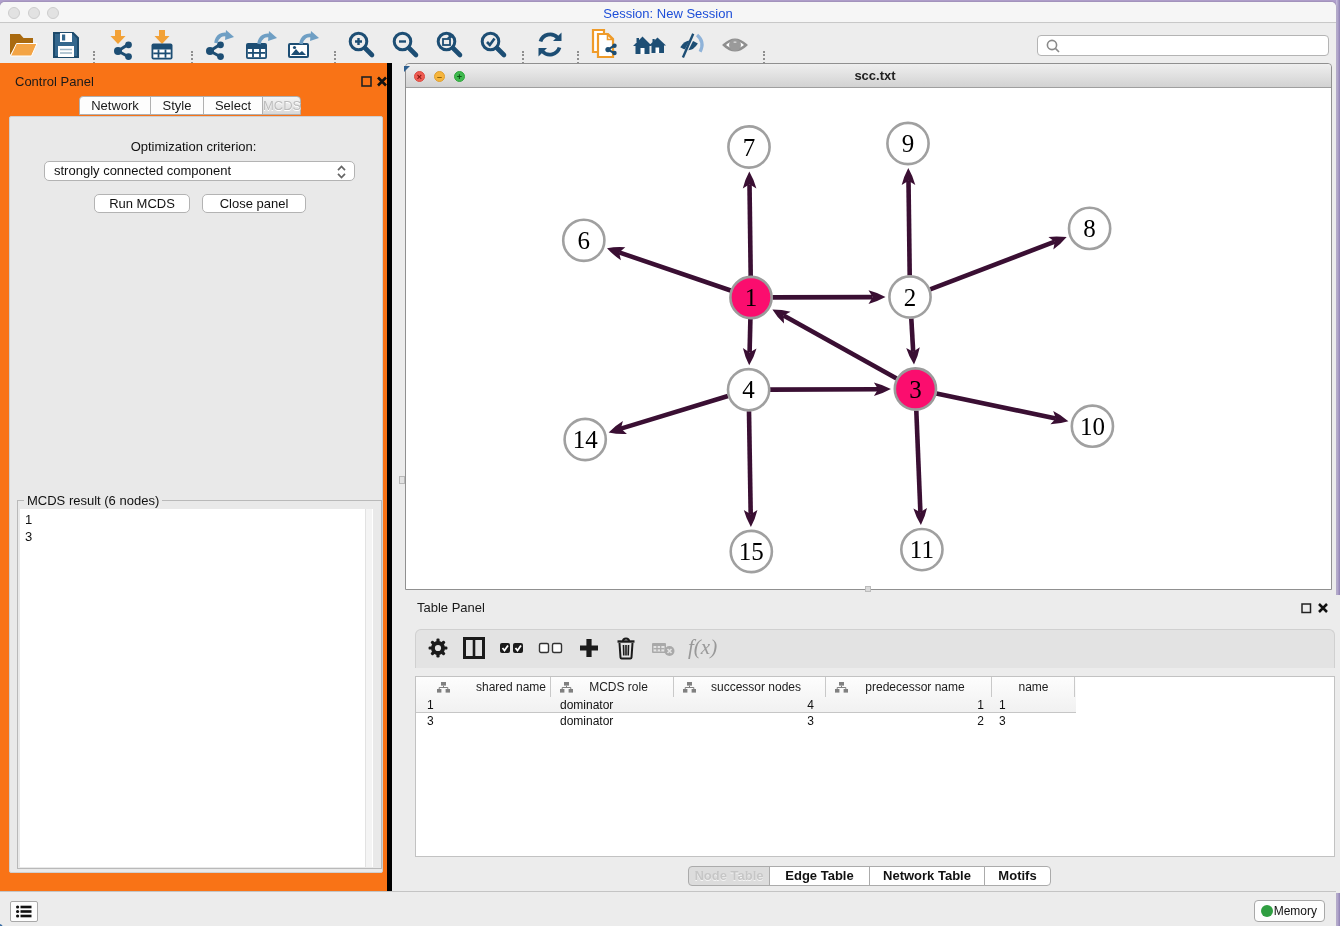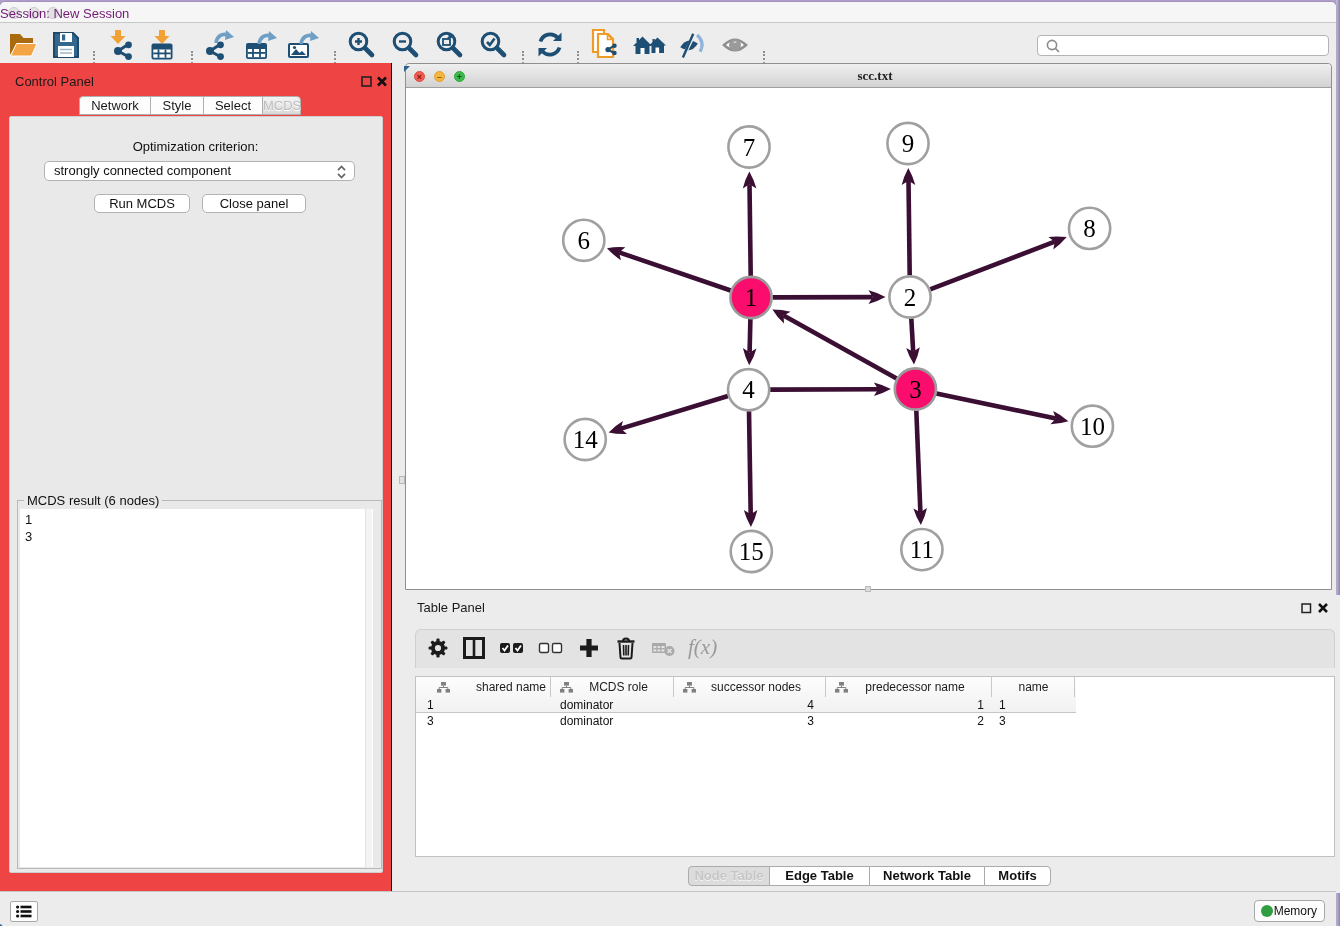--- a/index.html
+++ b/index.html
@@ -2,42 +2,42 @@
 <html><head>
 <meta charset="utf-8">
 <style>
 * { margin:0; padding:0; box-sizing:border-box; }
 html,body { width:1340px; height:926px; overflow:hidden; }
 body { font-family:"Liberation Sans", sans-serif; background:#b1a0cd; position:relative; }
 .abs { position:absolute; }
 #app { position:absolute; left:0; top:2px; width:1336px; height:924px; background:#ececec; border-radius:5px 5px 0 0; box-shadow:0 0 2px rgba(0,0,0,.3); }
 #titlebar { position:absolute; left:0; top:0; width:100%; height:21px; background:#f6f6f6; border-bottom:1px solid #c8c8c8; border-radius:5px 5px 0 0; }
 .tl { position:absolute; top:5px; width:12px; height:12px; border-radius:50%; background:#e2e2e2; border:1px solid #cdcdcd; }
-#wintitle { position:absolute; top:4px; width:100%; text-align:left; font-size:13px; color:#701a75; }
+#wintitle { position:absolute; top:4px; width:100%; text-align:center; font-size:13px; color:#1d4ed8; }
 #toolbar { position:absolute; left:0; top:22px; width:100%; height:39px; background:#ededed; }
 .ti { position:absolute; top:29px; }
 .tsep { position:absolute; top:27px; height:32px; width:0; border-left:2px dotted #8f8f8f; }
 #searchbox { position:absolute; left:1037px; top:33px; width:292px; height:21px; background:#fff; border:1px solid #b4b4b4; border-radius:4px; }
 
-#cpanel { position:absolute; left:0; top:61px; width:392px; height:830px; background:#ef4444; border-right:1px solid #000000; }
+#cpanel { position:absolute; left:0; top:61px; width:392px; height:830px; background:#f97316; border-right:5px solid #000000; }
 #cp-title { position:absolute; left:15px; top:11px; font-size:13px; color:#1a1a1a; }
 .tab { position:absolute; top:33px; height:19px; border:1px solid #b0b0b0; background:#fdfdfd; font-size:13px; color:#1a1a1a; text-align:center; line-height:17px; }
 #cp-content { position:absolute; left:9px; top:53px; width:374px; height:757px; background:#e9e9e9; border:1px solid #cfcfcf; border-radius:2px; }
 #optlabel { position:absolute; left:0; top:76px; width:100%; text-align:center; font-size:13px; color:#111; }
 #dropdown { position:absolute; left:44px; top:98px; width:311px; height:20px; background:#fff; border:1px solid #b3b3b3; border-radius:5px; font-size:13px; color:#111; line-height:18px; padding-left:9px; }
 .btn { position:absolute; top:131px; height:19px; background:#fff; border:1px solid #b3b3b3; border-radius:5px; font-size:13px; color:#111; text-align:center; line-height:17px; }
 #fieldset { position:absolute; left:17px; top:437px; width:365px; height:369px; border:1px solid #b9b9b9; }
 #fs-legend { position:absolute; left:6px; top:-8px; background:#e9e9e9; padding:0 3px; font-size:13px; color:#111; }
 #fs-text { position:absolute; left:2px; top:8px; width:353px; height:358px; background:#fff; font-size:13px; color:#111; line-height:16.5px; padding:3px 0 0 5px; }
 #fs-scroll { position:absolute; right:9px; top:8px; width:7px; height:358px; background:#f4f4f4; border-left:1px solid #e2e2e2; }
 
 #netwin { position:absolute; left:405px; top:61px; width:927px; height:527px; background:#fff; border:1px solid #909090; border-radius:4px 4px 0 0; }
 #net-tbar { position:absolute; left:0; top:0; width:100%; height:24px; background:linear-gradient(#efefef,#d2d2d2); border-bottom:1px solid #9f9f9f; border-radius:4px 4px 0 0; }
 .mtl { position:absolute; top:6.5px; width:11px; height:11px; border-radius:50%; font-size:9px; font-weight:bold; text-align:center; line-height:11px; }
-#net-title { position:absolute; top:4px; width:100%; text-align:center; font-size:13px; font-weight:600; color:#222;font-family:Liberation Serif, serif; }
+#net-title { position:absolute; top:4px; width:100%; text-align:center; font-size:13px; font-weight:600; color:#222; }
 
 #tpanel { position:absolute; left:405px; top:593px; width:935px; height:298px; background:#ececec; }
 #tp-title { position:absolute; left:12px; top:5px; font-size:13px; color:#1a1a1a; }
 #tp-toolbar { position:absolute; left:10px; top:34px; width:920px; height:39px; background:#e3e3e3; border:1px solid #d0d0d0; border-bottom:none; border-radius:6px 6px 0 0; }
 #tp-table { position:absolute; left:10px; top:81px; width:920px; height:181px; background:#fff; border:1px solid #c2c2c2; }
 #tp-header { position:absolute; left:0; top:0; width:660px; height:36px; background:linear-gradient(#fdfdfd,#f1f1f1); border-bottom:1px solid #c6c6c6; font-size:12px; color:#1c1c1c; }
 .hcell { position:absolute; top:0; height:20px; border-right:1px solid #c9c9c9; }
 .hlabel { position:absolute; top:3px; width:100%; text-align:center; }
 .trow { position:absolute; font-size:12px; color:#111; }
 .tabb { position:absolute; top:271px; height:20px; border:1px solid #ababab; background:#fff; font-size:13px; font-weight:600; color:#111; text-align:center; line-height:18px; }

